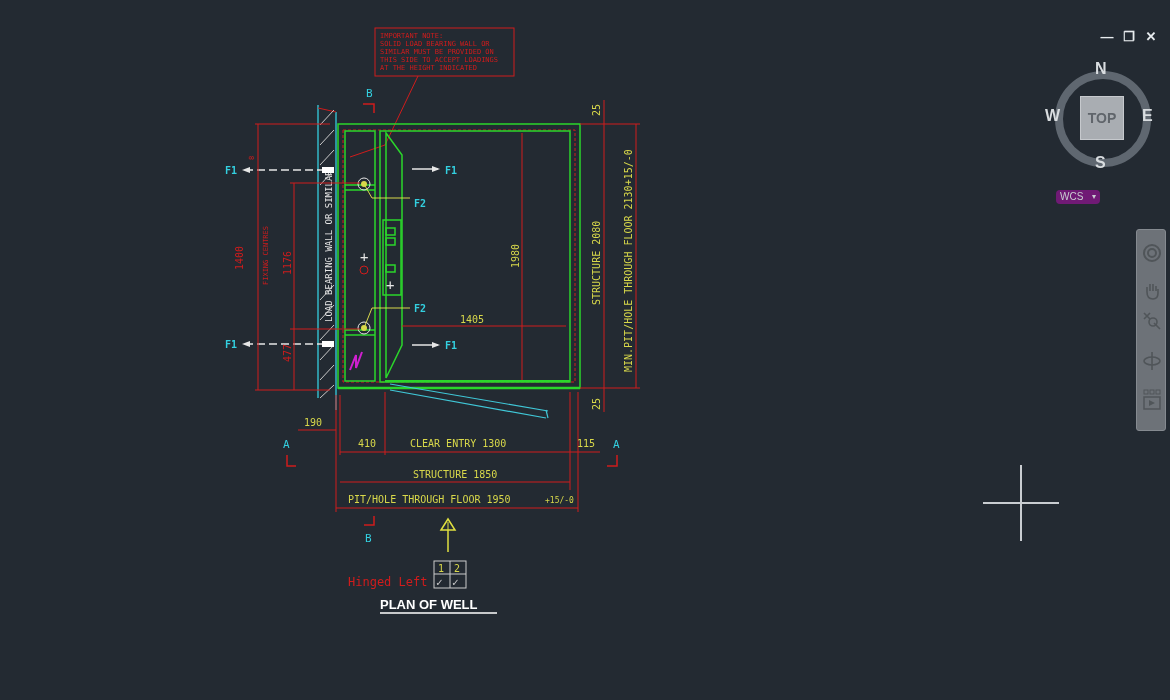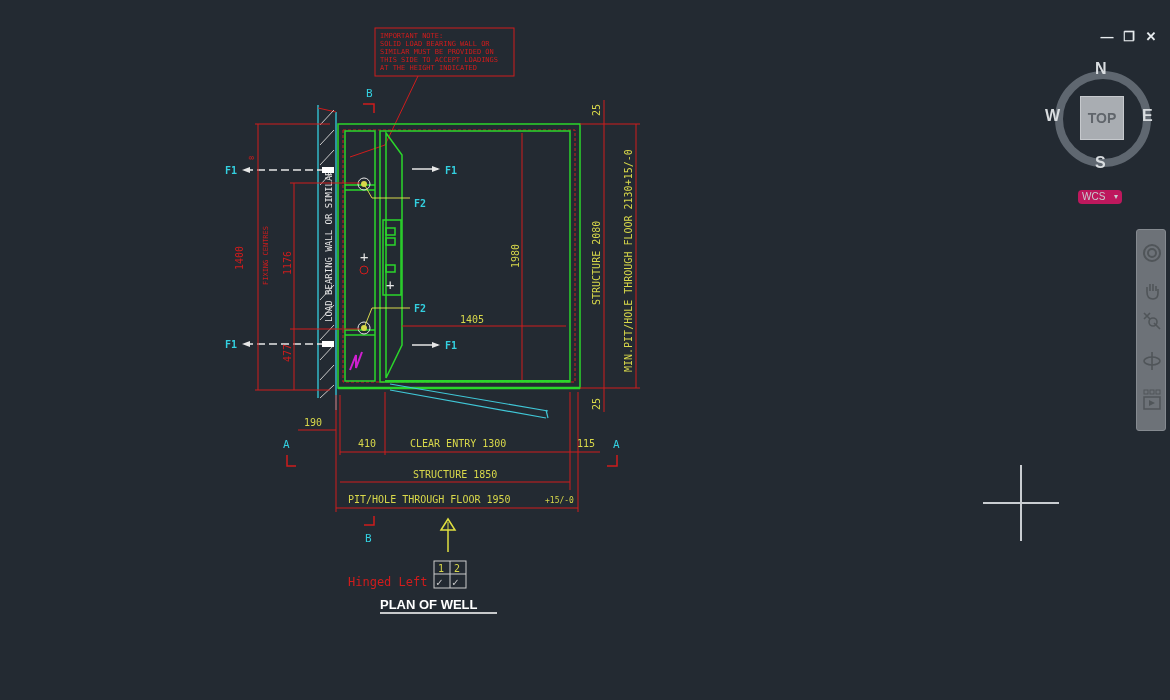--- a/index.html
+++ b/index.html
@@ -5,21 +5,21 @@
   html,body{margin:0;padding:0;}
   body{width:1170px;height:700px;background:#232a32;overflow:hidden;position:relative;font-family:"Liberation Sans",sans-serif;}
   #canvas{position:absolute;left:0;top:0;width:1170px;height:700px;}
   .cad-text{font-family:"DejaVu Sans Mono","Liberation Mono",monospace;}
   .win-controls{position:absolute;top:30px;right:12px;display:flex;gap:8px;align-items:center;}
   .win-btn{width:14px;height:14px;color:#e8ecef;font-size:13px;line-height:14px;text-align:center;font-weight:bold;cursor:pointer;}
   .viewcube{position:absolute;left:1053px;top:62px;width:100px;height:120px;}
   .ring{position:absolute;left:2px;top:9px;width:80px;height:80px;border:8px solid #5f6770;border-radius:50%;}
   .cube-top{position:absolute;left:27px;top:34px;width:42px;height:42px;background:#a9adb2;border:1px solid #c6c9cd;display:flex;align-items:center;justify-content:center;font-size:14px;font-weight:bold;color:#60656b;cursor:pointer;}
   .compass{position:absolute;font-size:16px;font-weight:bold;color:#d9dde0;}
-  .wcs{position:absolute;left:1078px;top:190px;width:44px;height:14px;border-radius:4px;background:#be185d;color:#c9cdd1;font-size:10px;line-height:14px;text-align:left;padding-left:4px;box-sizing:border-box;cursor:pointer;}
+  .wcs{position:absolute;left:1056px;top:190px;width:44px;height:14px;border-radius:4px;background:#701a75;color:#c9cdd1;font-size:10px;line-height:14px;text-align:left;padding-left:4px;box-sizing:border-box;cursor:pointer;}
   .navbar{position:absolute;left:1136px;top:229px;width:30px;height:202px;background:#6d7278;border:1px solid #858a90;border-radius:3px;box-sizing:border-box;}
   .nav-tool{position:absolute;left:4px;width:22px;height:22px;display:flex;align-items:center;justify-content:center;cursor:pointer;}
   .crosshair{position:absolute;left:983px;top:465px;width:76px;height:76px;}
   .crosshair .h{position:absolute;left:0;top:37px;width:76px;height:2px;background:#c9cdd1;}
   .crosshair .v{position:absolute;left:37px;top:0;width:2px;height:76px;background:#c9cdd1;}
 </style>
 </head>
 <body>
 
 <div class="win-controls">

